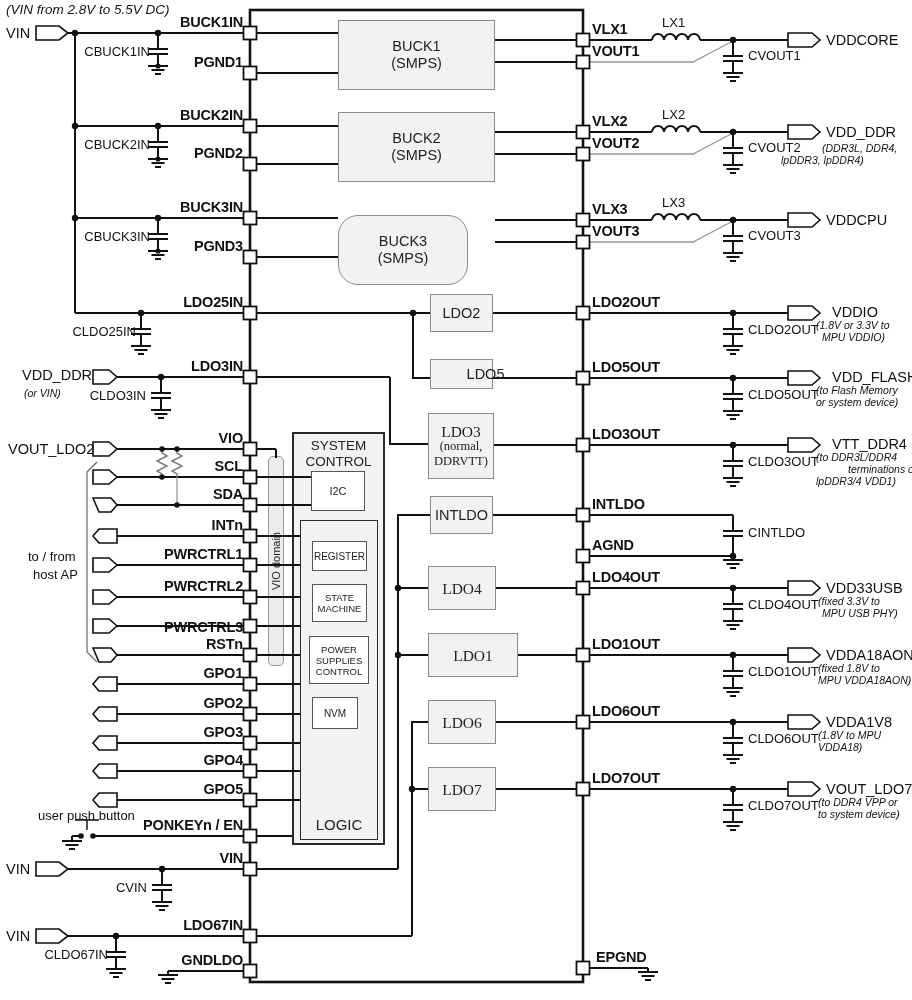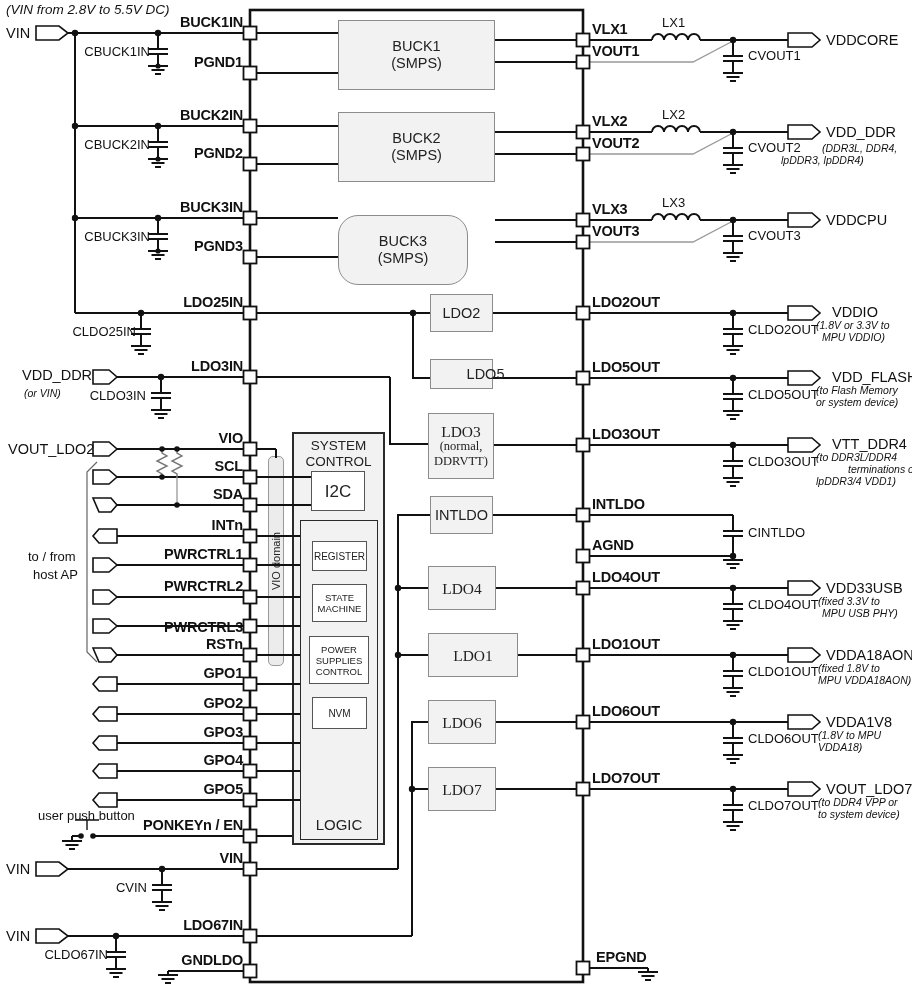--- a/index.html
+++ b/index.html
@@ -261,39 +261,39 @@
   <div class="box ser" style="left:428px;top:767px;width:68px;height:44px;">
       <div>LDO7</div>
     </div>
 
   <div class="box sc" style="left:292px;top:432px;width:93px;height:413px;justify-content:flex-start;">
     <div style="font-size:13.5px;line-height:16px;margin-top:4px;text-align:center;">
       <div>SYSTEM</div>
       <div>CONTROL</div>
     </div>
   </div>
-  <div class="box white-box" style="left:311px;top:471px;width:54px;height:40px;font-size:17px;z-index:3;">
+  <div class="box white-box" style="left:311px;top:471px;width:54px;height:40px;font-size:11px;z-index:3;">
       <div>I2C</div>
     </div>
   <div class="box" style="left:300px;top:520px;width:78px;height:320px;border:1.6px solid #2a2a2a;justify-content:flex-end;">
     <div style="font-size:15px;margin-bottom:6px;">LOGIC</div>
   </div>
   <div class="box white-box" style="left:312px;top:541px;width:55px;height:30px;font-size:10px;">
       <div>REGISTER</div>
     </div>
   <div class="box white-box" style="left:312px;top:584px;width:55px;height:38px;font-size:9.5px;line-height:11px;">
     <div>STATE</div>
     <div>MACHINE</div>
   </div>
   <div class="box white-box" style="left:309px;top:636px;width:60px;height:48px;font-size:9.5px;line-height:11px;">
     <div>POWER</div>
     <div>SUPPLIES</div>
     <div>CONTROL</div>
   </div>
-  <div class="box white-box" style="left:312px;top:697px;width:55px;height:32px;font-size:10px;">
+  <div class="box white-box" style="left:312px;top:697px;width:46px;height:32px;font-size:10px;">
       <div>NVM</div>
     </div>
 
   <div class="t hdr" style="left:6px;top:2px;">(VIN from 2.8V to 5.5V DC)</div>
 
   <div class="t n" style="left:6px;top:25px;">VIN</div>
   <div class="t n" style="left:22px;top:367px;">VDD_DDR</div>
   <div class="t i" style="left:24px;top:388px;">(or VIN)</div>
   <div class="t n" style="left:8px;top:441px;">VOUT_LDO2</div>
   <div class="t n" style="left:6px;top:861px;">VIN</div>

